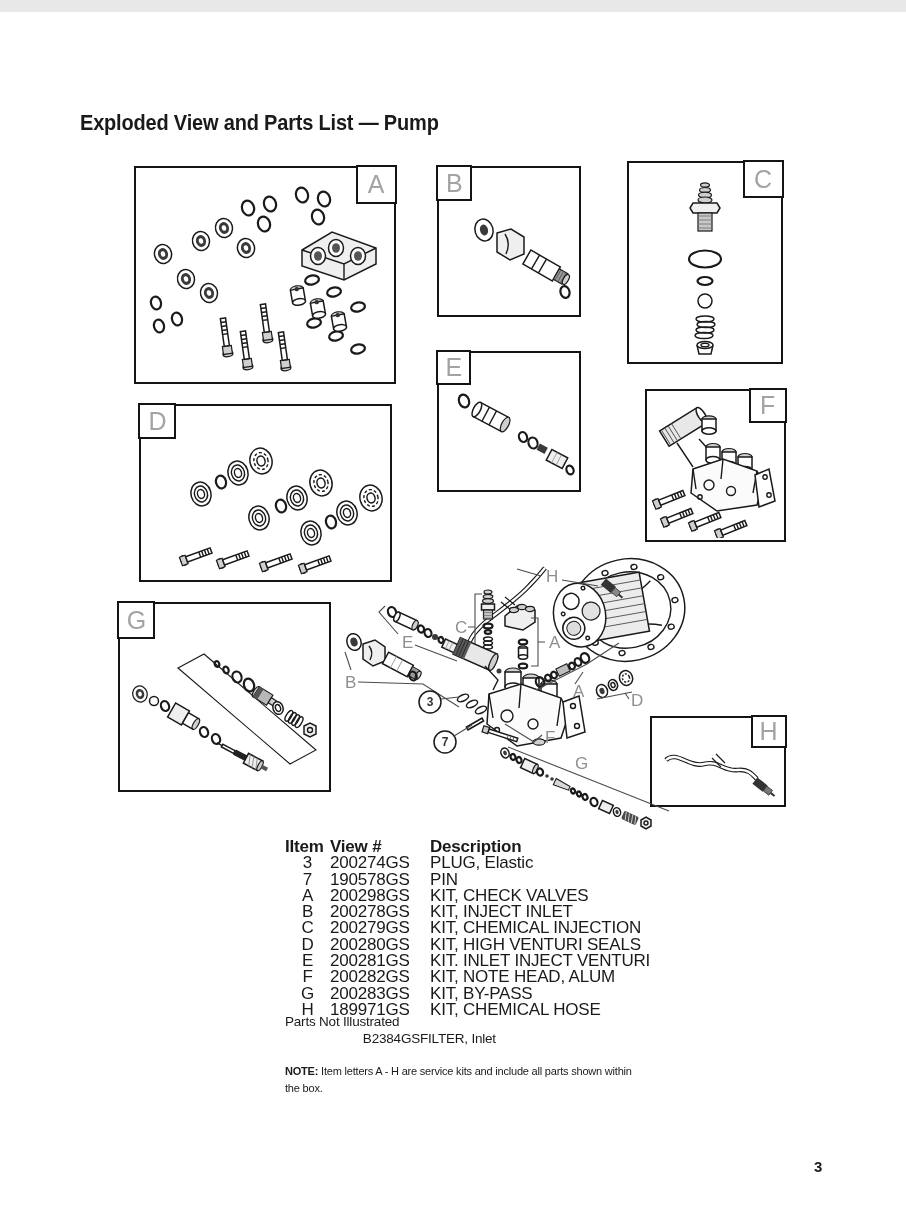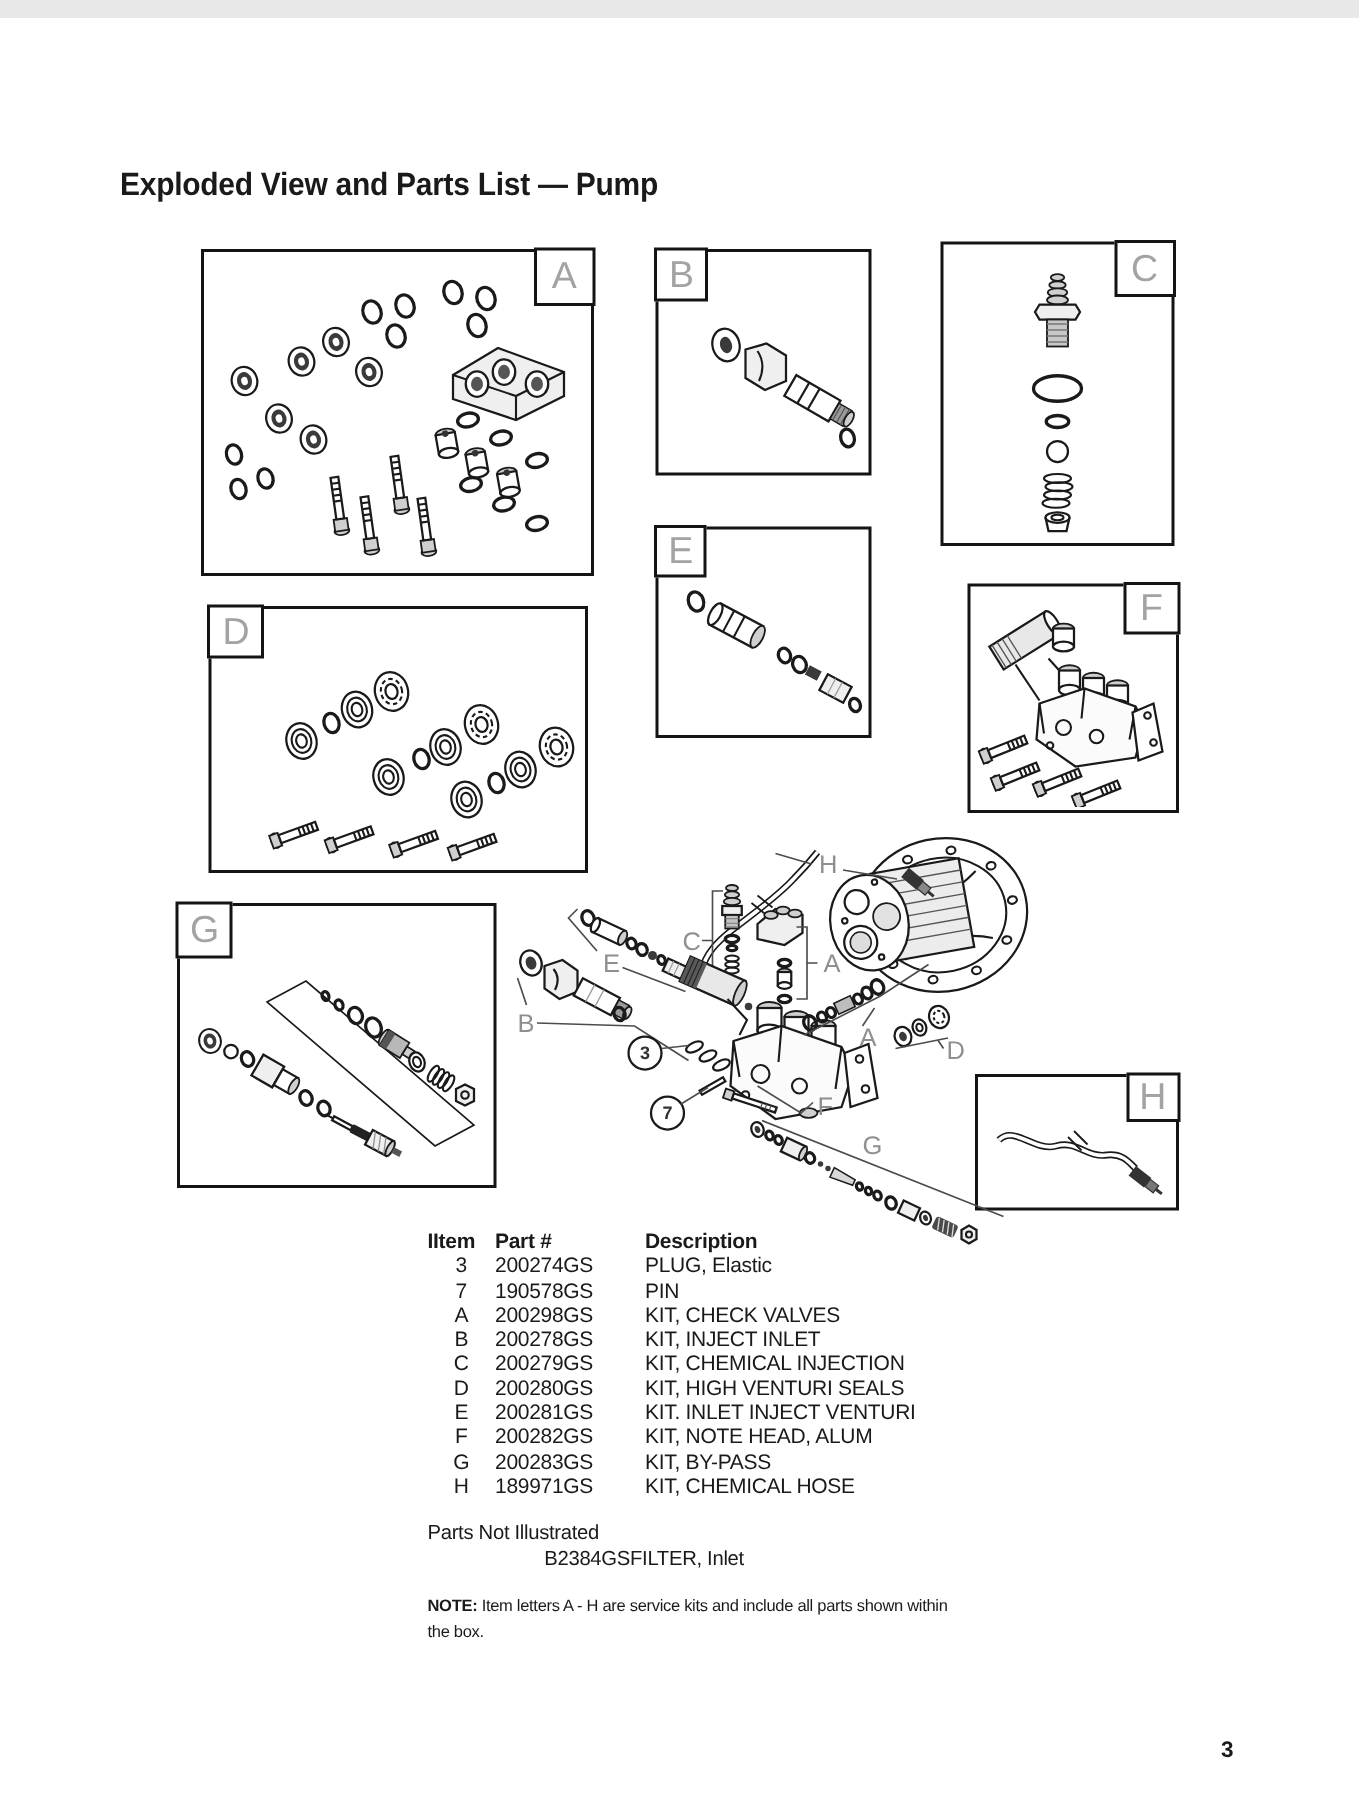--- a/index.html
+++ b/index.html
@@ -29,21 +29,21 @@
   .or { fill:none; stroke:#1a1a1a; stroke-width:2.2; }
   .ln { fill:none; stroke:#1a1a1a; stroke-width:1.4; }
   .fw { fill:#ffffff; stroke:#1a1a1a; stroke-width:1.5; }
   .fl { fill:#efefef; stroke:#1a1a1a; stroke-width:1.5; }
   .fg { fill:#cfcfcf; stroke:#1a1a1a; stroke-width:1.2; }
   .fd { fill:#3a3a3a; stroke:none; }
   .bk { fill:none; stroke:#4c4c4c; stroke-width:1.1; }
   text.co { fill:#8f8f8f; font-size:17px; font-family:"Liberation Sans",sans-serif; }
   text.cn { fill:#333; font-size:12px; font-weight:bold; font-family:"Liberation Sans",sans-serif; }
   
-  .parts-table { position:absolute; left:285px; top:807px; font-size:14px; line-height:16.3px; letter-spacing:-0.2px; }
+  .parts-table { position:absolute; left:285px; top:827px; font-size:17px; line-height:16.3px; letter-spacing:-0.2px; }
   .trow { display:grid; grid-template-columns:45px 100px auto; white-space:nowrap; }
   .trow.hdr { font-weight:bold; }
   .c-item { text-align:center; }
   .trow.hdr .c-item { text-align:left; }
   .pni { position:absolute; left:285px; top:1002px; font-size:13.5px; line-height:16.5px; letter-spacing:-0.2px; }
   .pni-heading { font-weight:normal; }
   .pni-row { display:grid; grid-template-columns:40px 95px auto; white-space:nowrap;text-align:right; }
   .note { position:absolute; left:285px; top:1051px; width:348px; font-size:11px; line-height:16.5px; letter-spacing:-0.2px; }
   .note .note-label { font-weight:bold; }
   .page-num { position:absolute; left:814px; top:1146px; font-size:15px; font-weight:bold; }
@@ -635,21 +635,21 @@
       <g transform="translate(311,283)">
           <polygon points="-5,-3 0,-6 5,-3 5,3 0,6 -5,3" class="fl"></polygon>
           <circle r="2" class="ln" stroke-width="1"></circle>
         </g>
     </g>
   </svg>
 
   <div class="parts-table">
     <div class="trow hdr">
       <span class="c-item">IItem</span>
-      <span class="c-part">Part #</span>
+      <span class="c-part">View #</span>
       <span class="c-desc">Description</span>
     </div>
     <div class="trow">
       <span class="c-item">3</span>
       <span class="c-part">200274GS</span>
       <span class="c-desc">PLUG, Elastic</span>
     </div>
     <div class="trow">
       <span class="c-item">7</span>
       <span class="c-part">190578GS</span>

